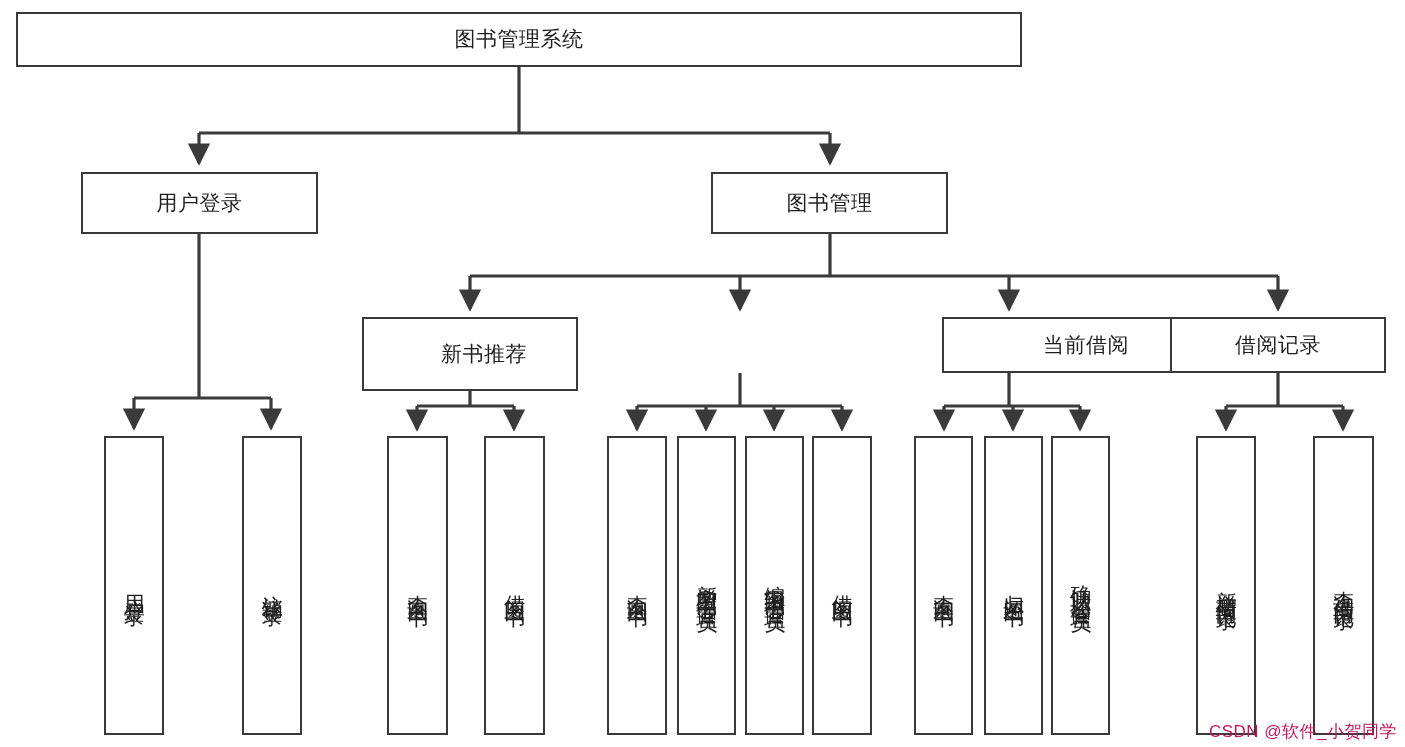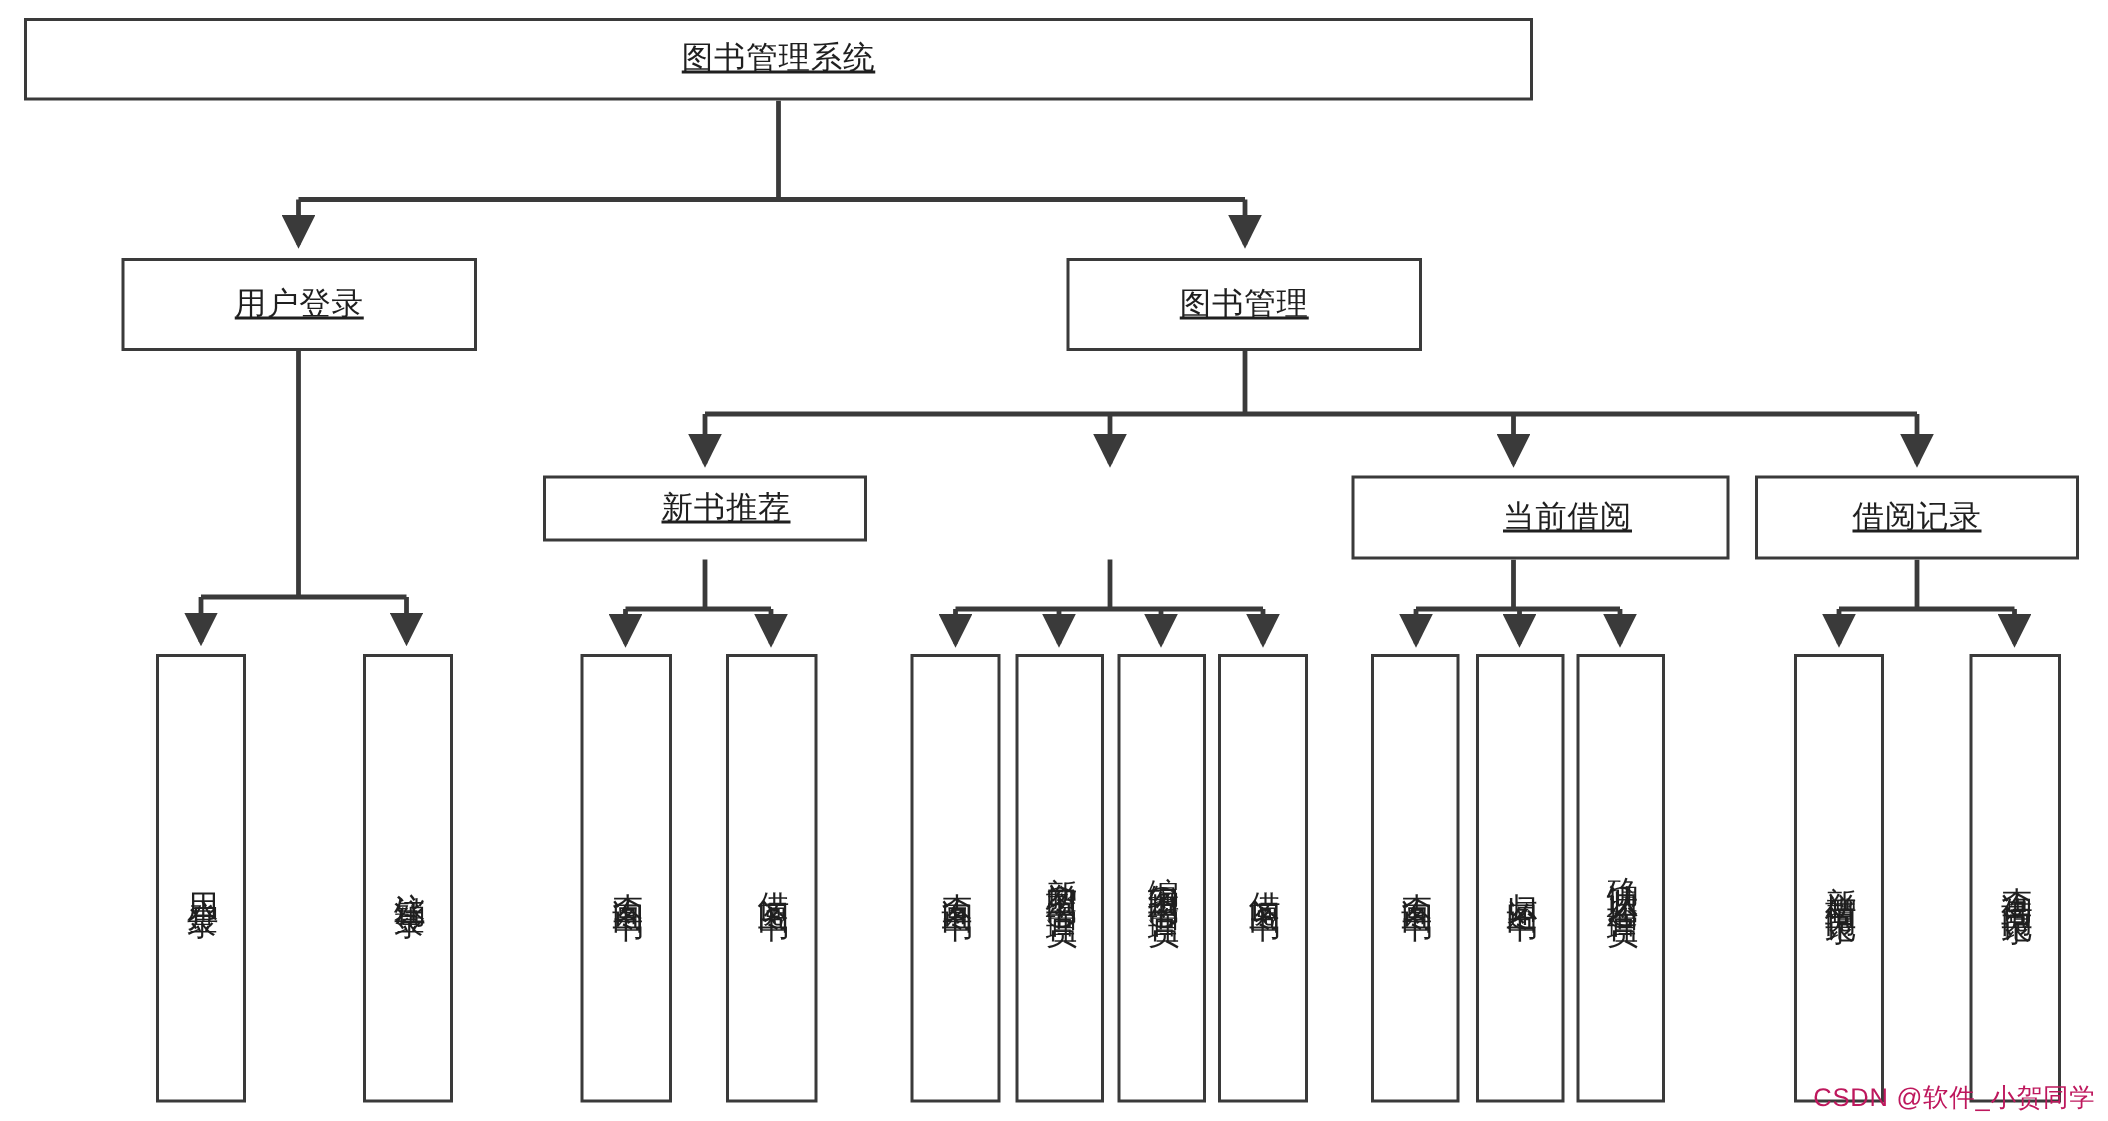--- a/index.html
+++ b/index.html
@@ -47,21 +47,20 @@
     letter-spacing: 4px;
     padding: 4px 0;
   }
   .node.v .lbl {
     writing-mode: vertical-rl;
     text-orientation: upright;
     white-space: nowrap;
   }
   .node.h .lbl {
     white-space: nowrap;
-    text-decoration: underline;
   }
   #watermark {
     position: absolute;
     right: 8px;
     bottom: 4px;
     font-size: 17px;
     color: #be185d;
     letter-spacing: 0.5px;
     white-space: nowrap;
   }
@@ -125,24 +124,24 @@
     <span class="lbl">图书管理系统</span>
   </div>
 
   <div class="node h" style="left: 81px; top: 172px; width: 237px; height: 62px;">
     <span class="lbl">用户登录</span>
   </div>
   <div class="node h" style="left: 711px; top: 172px; width: 237px; height: 62px; text-align: right;">
     <span class="lbl">图书管理</span>
   </div>
 
-  <div class="node h" style="left: 362px; top: 317px; width: 216px; height: 44px; padding-left: 28px;">
+  <div class="node h" style="left: 362px; top: 317px; width: 216px; height: 74px; padding-left: 28px;">
     <span class="lbl">新书推荐</span>
   </div>
-  <div class="node h" style="left: 901px; top: 317px; width: 252px; height: 56px; padding-left: 36px;">
+  <div class="node h" style="left: 942px; top: 317px; width: 252px; height: 56px; padding-left: 36px;">
     <span class="lbl">当前借阅</span>
   </div>
   <div class="node h" style="left: 1170px; top: 317px; width: 216px; height: 56px; text-align: center;">
     <span class="lbl">借阅记录</span>
   </div>
 
   <div class="node v" style="left: 104px; top: 436px; width: 60px; height: 299px;">
     <span class="lbl">用户登录</span>
   </div>
   <div class="node v" style="left: 242px; top: 436px; width: 60px; height: 299px;">

